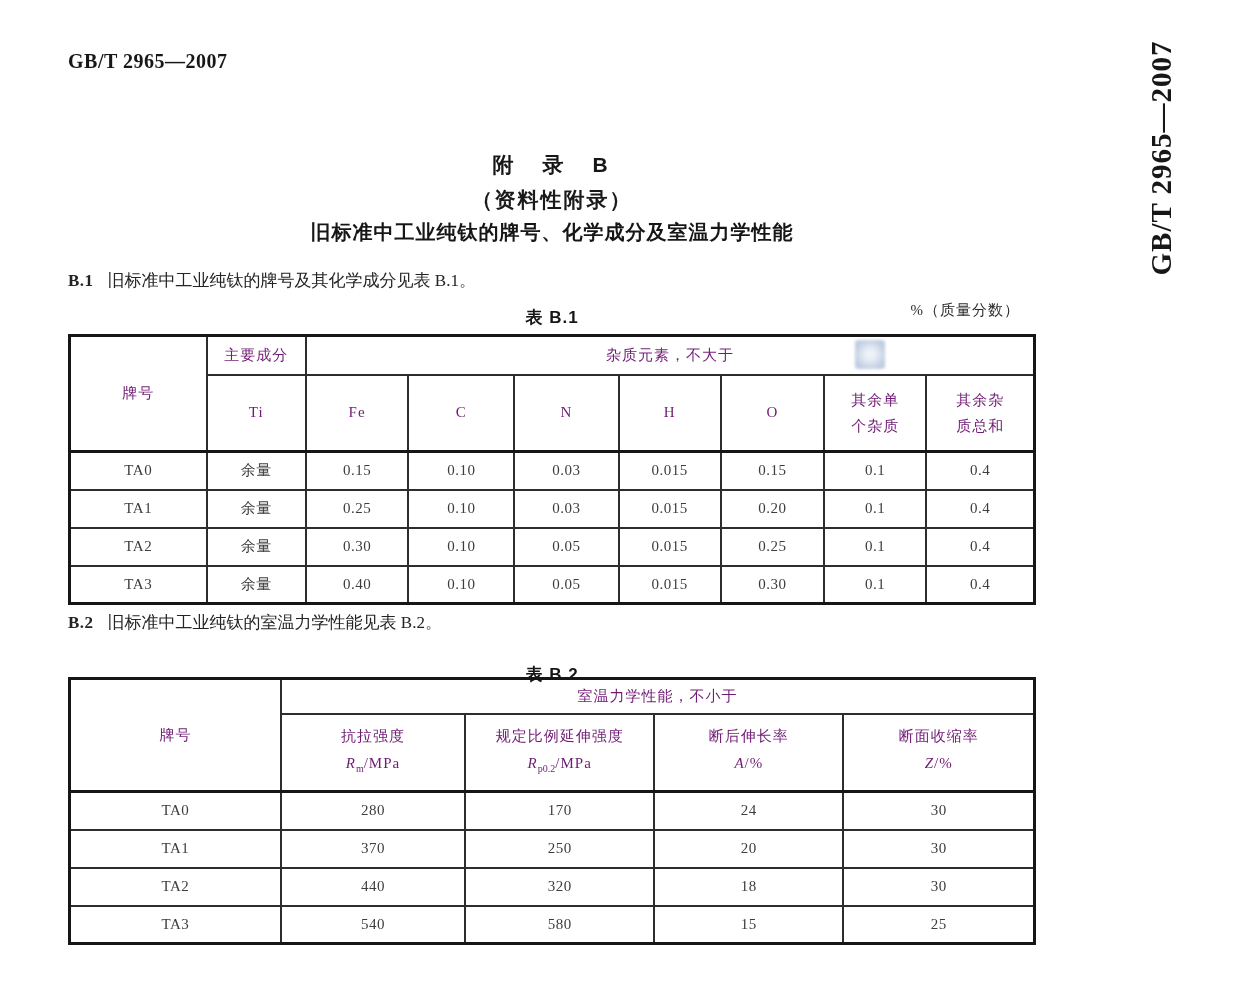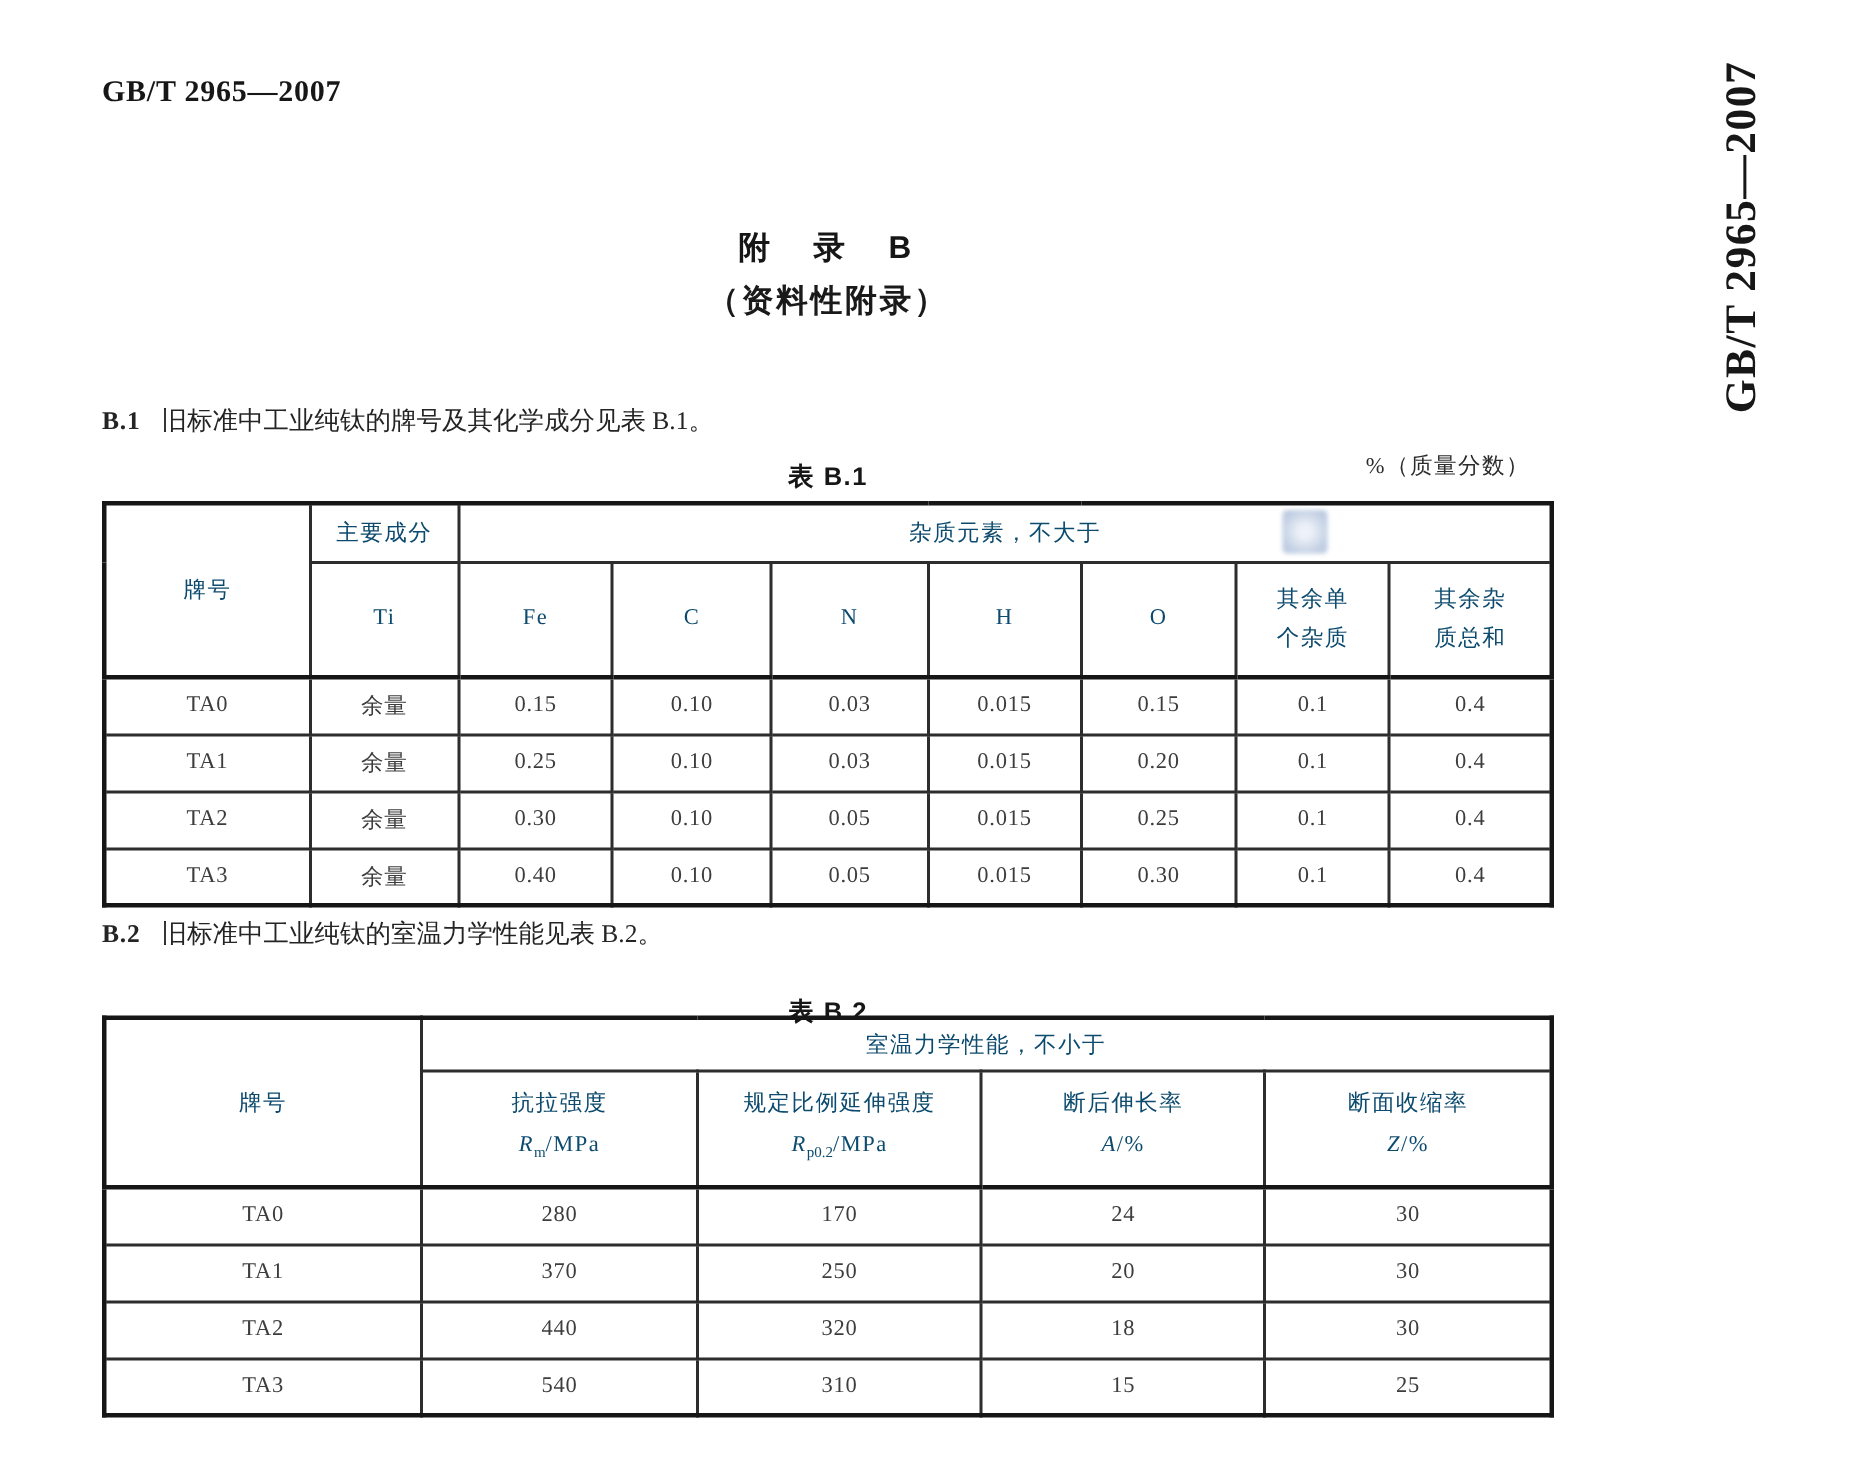--- a/index.html
+++ b/index.html
@@ -54,21 +54,21 @@
     border-collapse:collapse; table-layout:fixed;
     border:3px solid #161616;
     font-size:15px; color:#333;
   }
   .t1 { top:334px; }
   .t2 { top:677px; }
   .doc-table td {
     border:2px solid #2d2d2d; text-align:center; vertical-align:middle;
     padding:0 2px; overflow:hidden;
   }
-  .doc-table .hcell { color:#0c4a6e; letter-spacing:1px; }
+  .doc-table .hcell { color:#701a75; letter-spacing:1px; }
   .doc-table .sep td, .doc-table td.thickb { border-bottom:3px solid #161616; }
   .t1 .rh1 { height:39px; }
   .t1 .rh2 { height:77px; }
   .t1 .rd  { height:38px; }
   .t2 .rh1 { height:35px; }
   .t2 .rh2 { height:78px; }
   .t2 .rd  { height:38px; }
   .two-line div { line-height:26px; }
   .ch-line { line-height:27px; letter-spacing:1px; }
   .ch-line i { font-style:italic; font-family:"Liberation Serif","DejaVu Serif",serif; }
@@ -83,20 +83,21 @@
 </head>
 <body>
 
 <div class="page">
 
   <div class="header-left">GB/T 2965—2007</div>
   <div class="side-header">GB/T 2965—2007</div>
 
   <div class="app-title1">附　录　B</div>
   <div class="app-title2">（资料性附录）</div>
+  <div class="app-title3">旧标准中工业纯钛的牌号、化学成分及室温力学性能</div>
 
   <div class="para para-b1">
     <span class="plabel">B.1</span><span>旧标准中工业纯钛的牌号及其化学成分见表 B.1。</span>
   </div>
 
   <div class="tbl-caption cap1">表 B.1</div>
   <div class="unit-note">%（质量分数）</div>
 
   <table class="doc-table t1">
     <colgroup>
@@ -235,20 +236,20 @@
     <tr class="rd">
       <td class="val">TA2</td>
       <td class="val">440</td>
       <td class="val">320</td>
       <td class="val">18</td>
       <td class="val">30</td>
     </tr>
     <tr class="rd">
       <td class="val">TA3</td>
       <td class="val">540</td>
-      <td class="val">310</td>
+      <td class="val">580</td>
       <td class="val">15</td>
       <td class="val">25</td>
     </tr>
   </tbody>
     </table>
 
 </div>
 
 </body></html>

